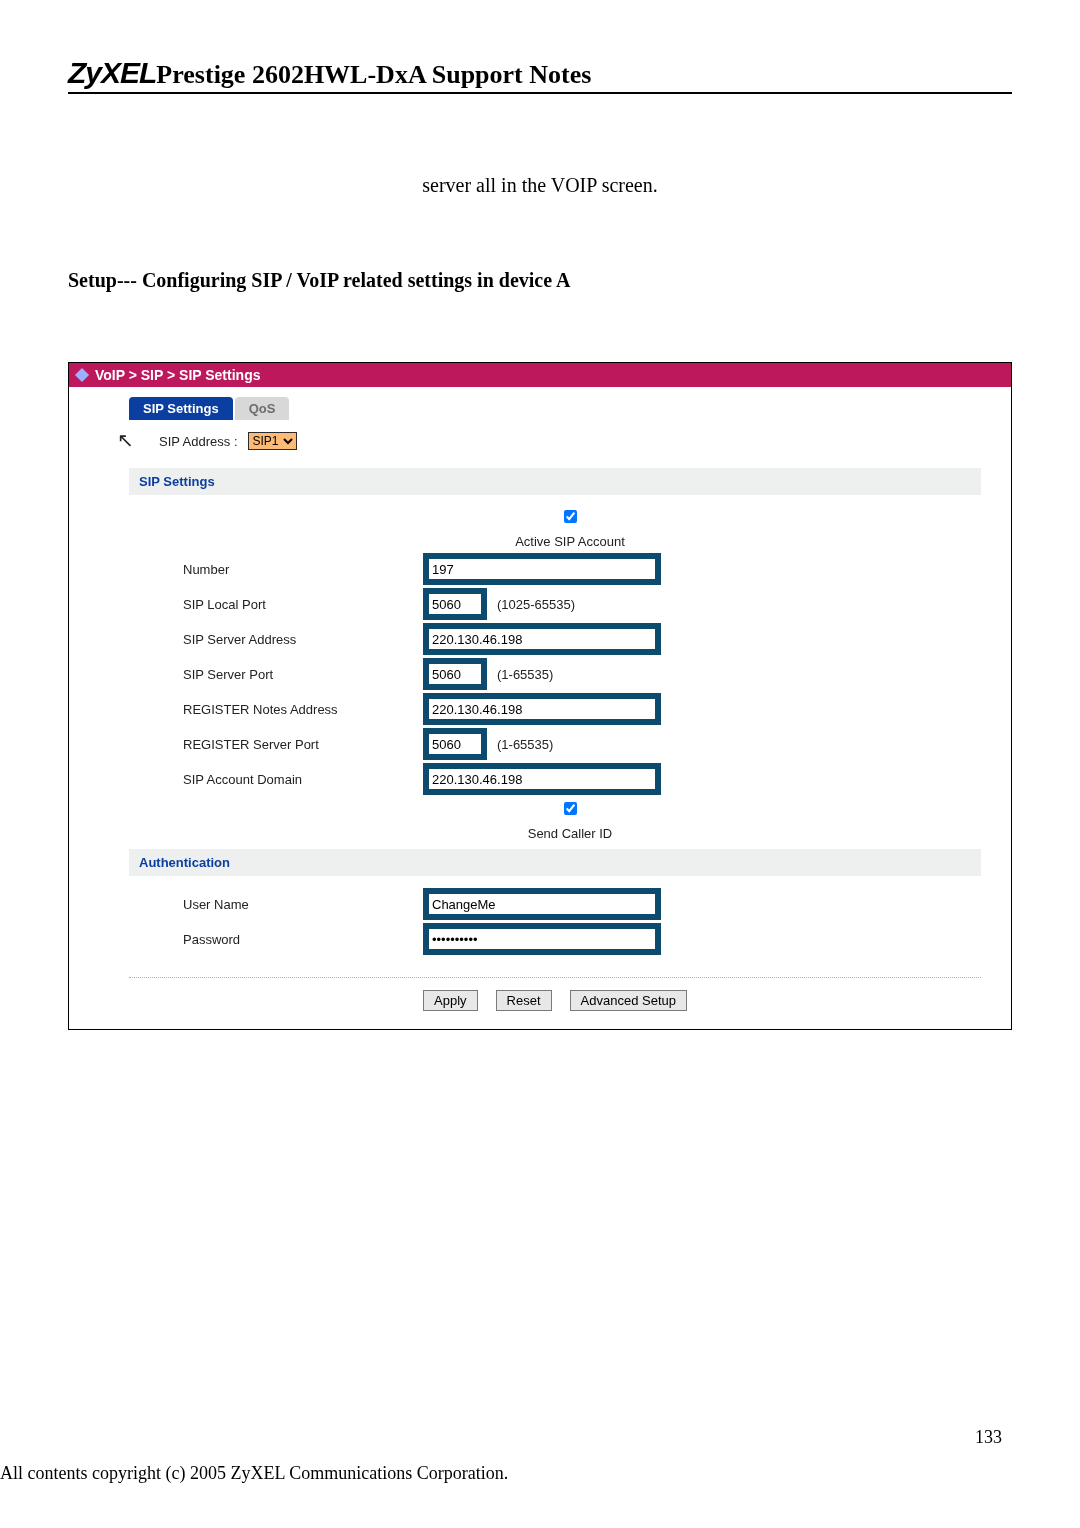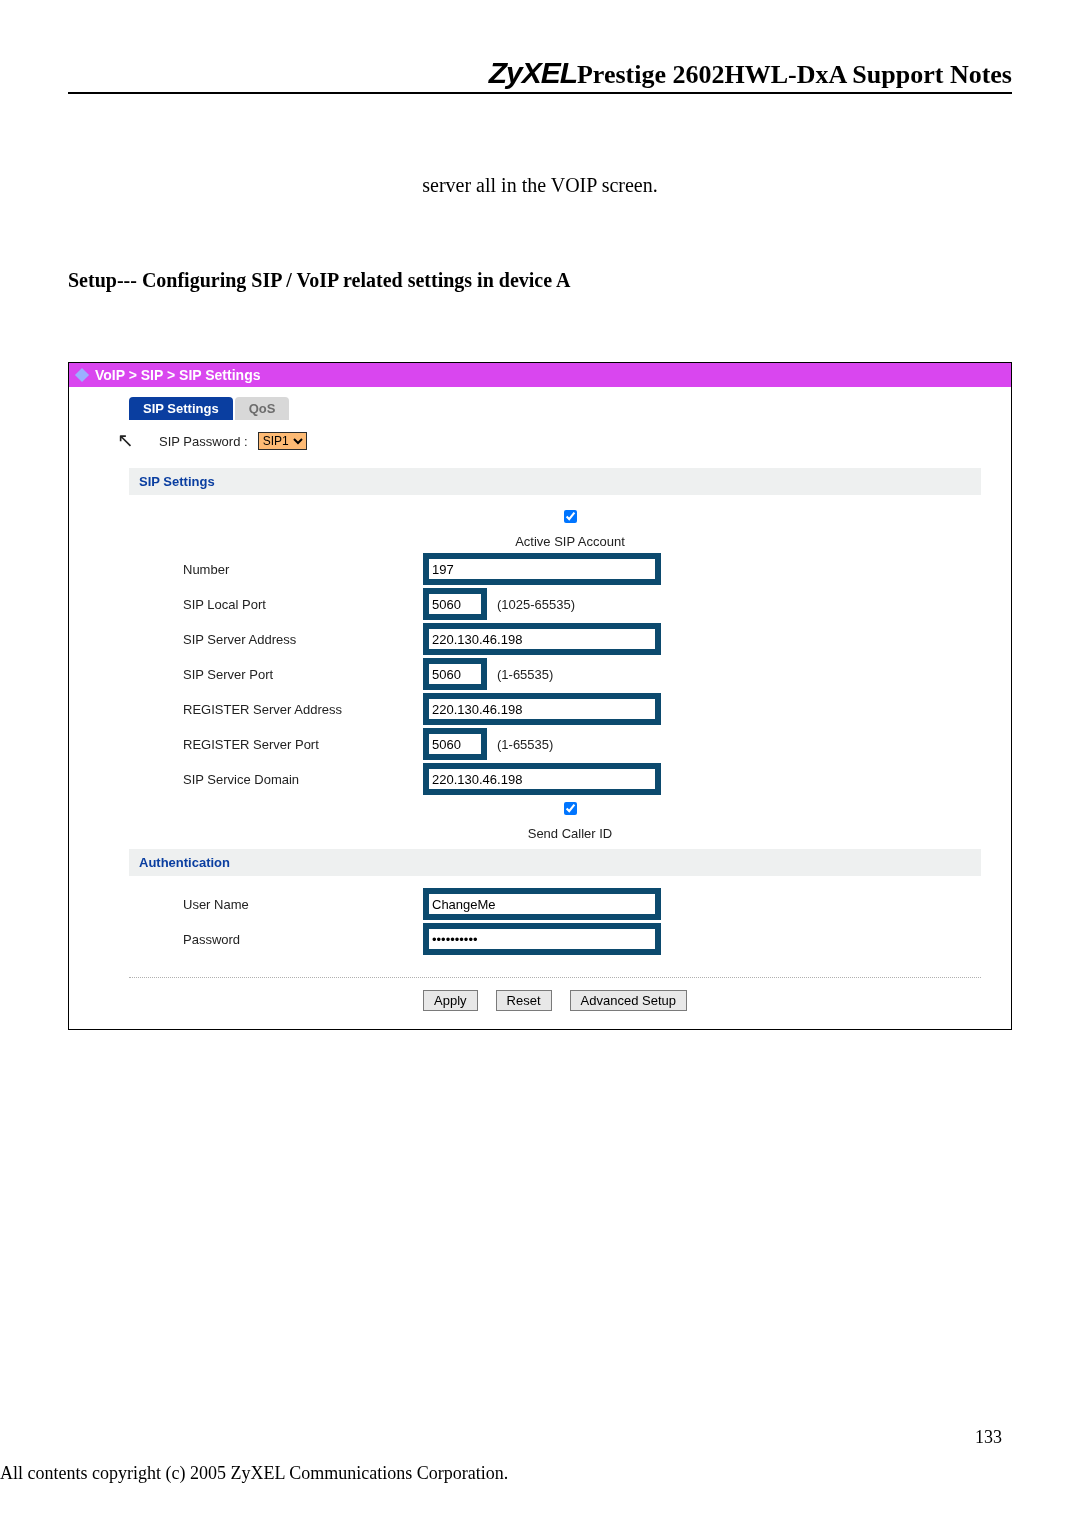--- a/index.html
+++ b/index.html
@@ -11,21 +11,21 @@
   .page {
     width: 1080px;
     height: 1528px;
     margin: 0 auto;
     box-sizing: border-box;
     padding: 56px 68px 40px 68px;
     position: relative;
   }
   .header-row {
     display: flex;
-    justify-content: flex-end;
+    justify-content: flex-start;
     align-items: flex-end;
     border-bottom: 2px solid #000;
     padding-bottom: 2px;
     margin-bottom: 6px;
   }
   .logo {
     font-family: Arial, Helvetica, sans-serif;
     font-weight: 900;
     font-size: 30px;
     font-style: italic;
@@ -46,21 +46,21 @@
     font-weight: bold;
   }
 
   
   .config-wrap {
     margin-top: 70px;
     border: 1px solid #000;
     background: #fff;
   }
   .breadcrumb-bar {
-    background: #d946ef;
+    background: #be185d;
     color: #fff;
     font-family: Verdana, Arial, sans-serif;
     font-size: 14px;
     font-weight: bold;
     padding: 4px 8px;
     display: flex;
     align-items: center;
     gap: 6px;
   }
   .diamond {
@@ -214,21 +214,21 @@
     <div class="config-body">
       <div class="inner">
 
         <div class="tabs">
           <div class="tab active">SIP Settings</div>
           <div class="tab inactive">QoS</div>
         </div>
 
         <div class="acct-row">
           <span class="cursor-arrow">↖</span>
-          <span>SIP Password :</span>
+          <span>SIP Address :</span>
           <select class="sip-acct">
             <option>SIP1</option>
           </select>
         </div>
 
         <div class="group-header">SIP Settings</div>
 
         <div class="fields">
 
           <div class="check-row">
@@ -252,32 +252,32 @@
             <input class="txtin w-long" value="220.130.46.198" style="">
           </div>
 
           <div class="field-row">
             <span class="lbl">SIP Server Port</span>
             <input class="txtin w-short" value="5060" style="">
             <span class="range">(1-65535)</span>
           </div>
 
           <div class="field-row">
-            <span class="lbl">REGISTER Server Address</span>
+            <span class="lbl">REGISTER Notes Address</span>
             <input class="txtin w-long" value="220.130.46.198" style="">
           </div>
 
           <div class="field-row">
             <span class="lbl">REGISTER Server Port</span>
             <input class="txtin w-short" value="5060" style="">
             <span class="range">(1-65535)</span>
           </div>
 
           <div class="field-row">
-            <span class="lbl">SIP Service Domain</span>
+            <span class="lbl">SIP Account Domain</span>
             <input class="txtin w-long" value="220.130.46.198" style="">
           </div>
 
           <div class="check-row">
             <input type="checkbox" checked="" style="">
             <span>Send Caller ID</span>
           </div>
 
         </div>
 

